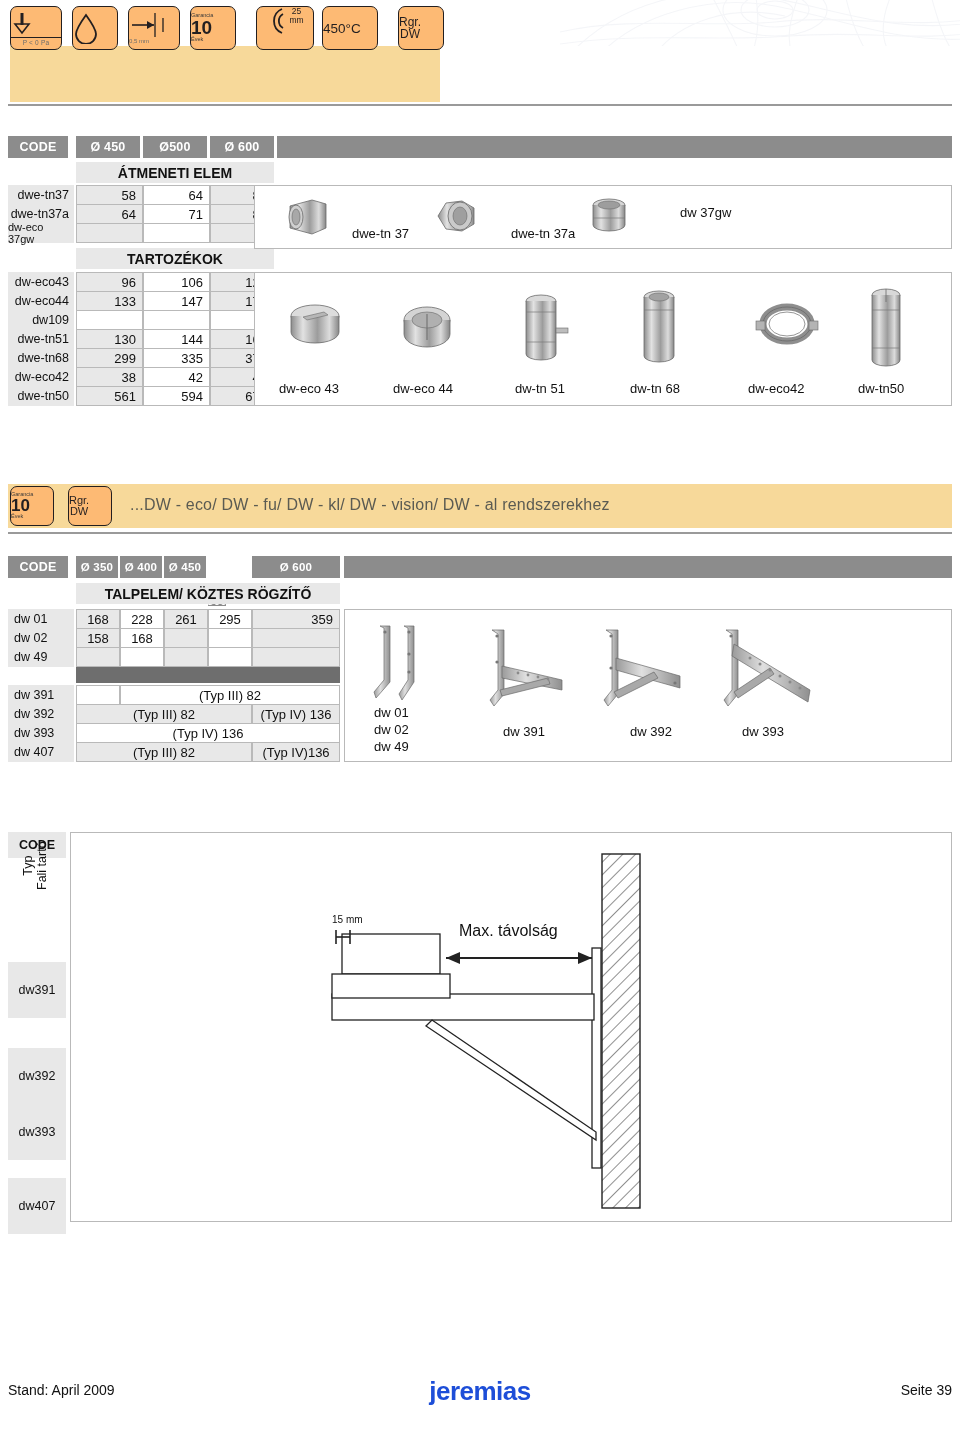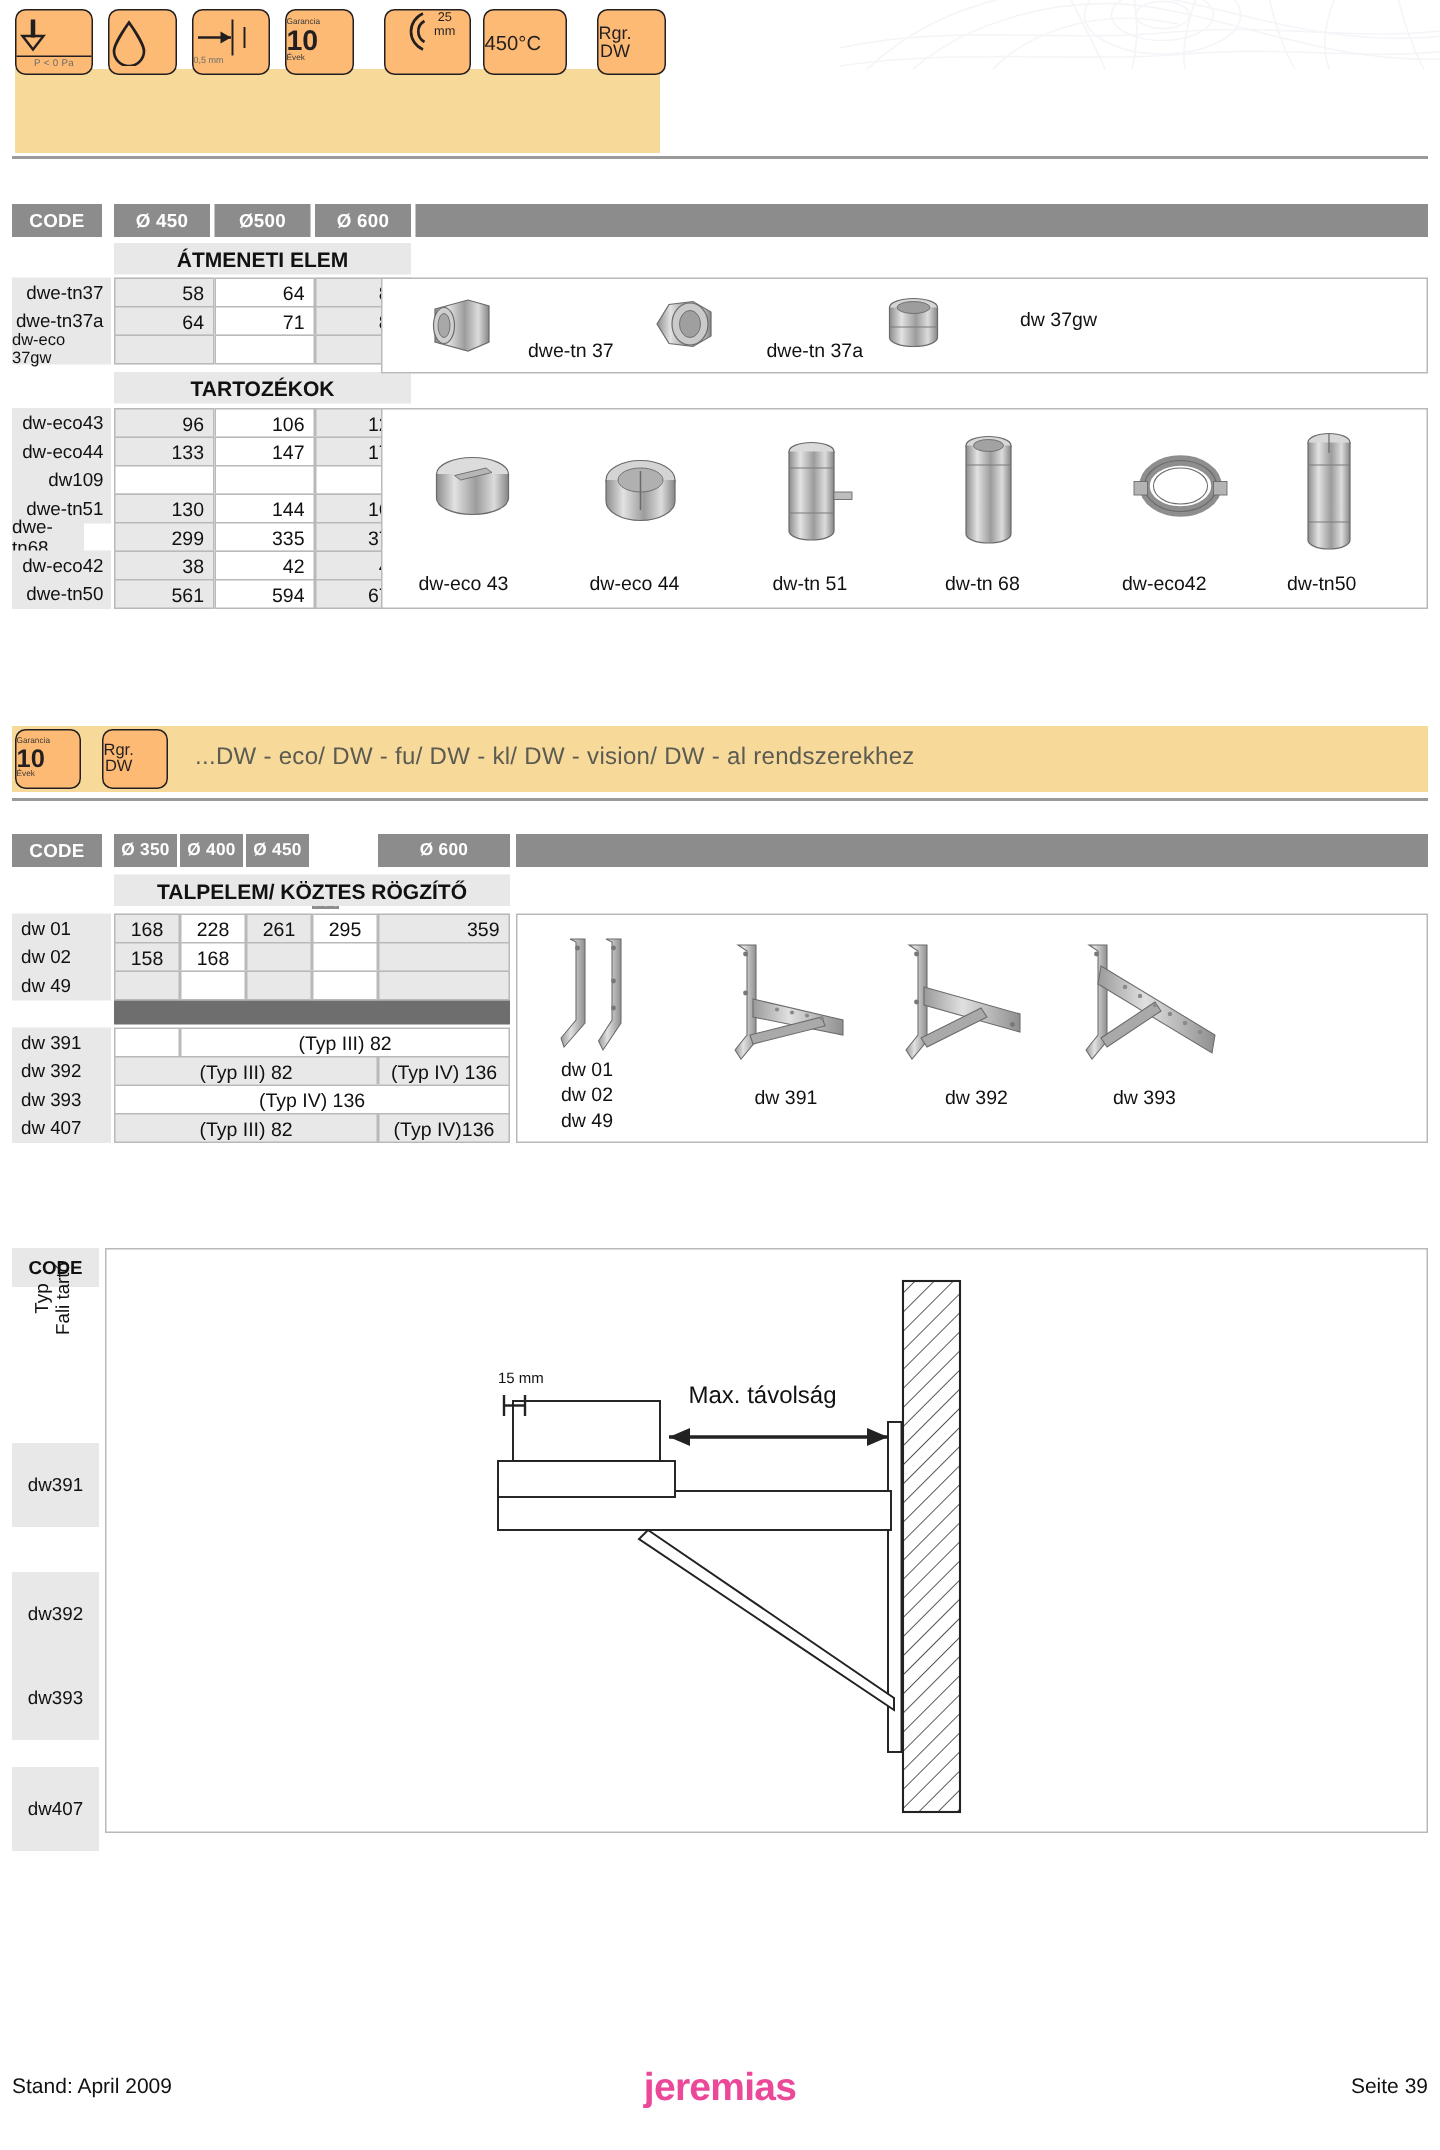--- a/index.html
+++ b/index.html
@@ -112,21 +112,21 @@
     font-size:12.5px; color:#111;
     transform:rotate(-90deg); transform-origin:left top;
     white-space:nowrap; line-height:1.1; text-align:center;
   }
 
   
   #footer-left{ position:absolute; left:8px; top:1382px; font-size:14px; color:#111; }
   #footer-right{ position:absolute; right:8px; top:1382px; font-size:14px; color:#111; }
   #footer-logo{
     position:absolute; left:400px; top:1376px; width:160px; text-align:center;
-    font-size:26px; font-weight:700; color:#ec4899; letter-spacing:-.5px;
+    font-size:26px; font-weight:700; color:#1d4ed8; letter-spacing:-.5px;
   }
 
   
   .prod{ position:absolute; }
 </style>
 </head>
 <body>
 
 <svg id="watermark" viewBox="0 0 420 62">
   <g fill="none" stroke="#eceef3" stroke-width="1.1">
@@ -244,21 +244,21 @@
 <div class="rowlabel" style="left:8px; top:310px; width:66px;">dw109</div>
 <div class="cell blank" style="left:76px; top:310px; width:67px;"></div>
 <div class="cell blank" style="left:143px; top:310px; width:67px;"></div>
 <div class="cell blank" style="left:210px; top:310px; width:64px;"></div>
 
 <div class="rowlabel" style="left:8px; top:329px; width:66px;">dwe-tn51</div>
 <div class="cell shade" style="left:76px; top:329px; width:67px;">130</div>
 <div class="cell blank" style="left:143px; top:329px; width:67px;text-align:center;">144</div>
 <div class="cell shade" style="left:210px; top:329px; width:64px;">167</div>
 
-<div class="rowlabel" style="left:8px; top:348px; width:48px;">dwe-tn68</div>
+<div class="rowlabel" style="left:8px; top:348px; width:66px;">dwe-tn68</div>
 <div class="cell shade" style="left:76px; top:348px; width:67px;">299</div>
 <div class="cell blank" style="left:143px; top:348px; width:67px;">335</div>
 <div class="cell shade" style="left:210px; top:348px; width:64px;">374</div>
 
 <div class="rowlabel" style="left:8px; top:367px; width:66px;">dw-eco42</div>
 <div class="cell shade" style="left:76px; top:367px; width:67px;">38</div>
 <div class="cell blank" style="left:143px; top:367px; width:67px;">42</div>
 <div class="cell shade" style="left:210px; top:367px; width:64px;">49</div>
 
 <div class="rowlabel" style="left:8px; top:386px; width:66px;">dwe-tn50</div>

